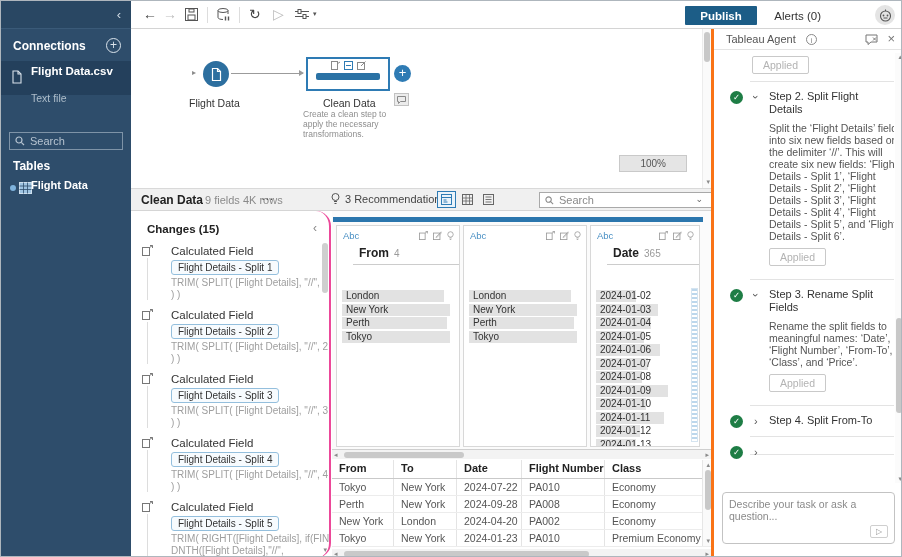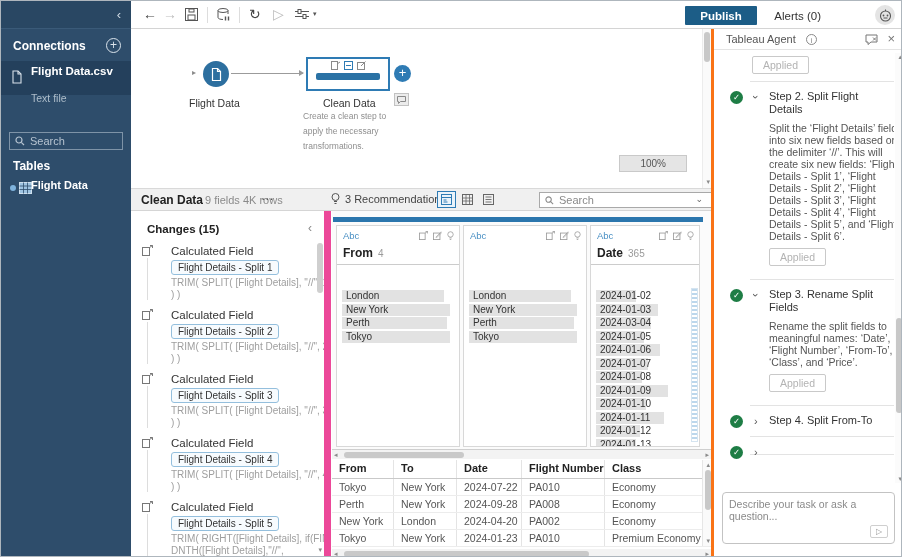--- a/index.html
+++ b/index.html
@@ -40,21 +40,21 @@
   .node-circle { position:absolute; left:72px; top:32px; width:26px; height:26px; border-radius:50%; background:#2d6f9f; display:flex; align-items:center; justify-content:center; cursor:pointer; }
   .node-badge { position:absolute; left:61px; top:39px; color:#8a8a8a; font-size:8px; }
   .flow-line { position:absolute; left:100px; top:44px; width:72px; height:1px; background:#9b9b9b; }
   .flow-line::after { content:""; position:absolute; right:-1px; top:-3px; border-left:5px solid #9b9b9b; border-top:3.5px solid transparent; border-bottom:3.5px solid transparent; }
   .clean-node { position:absolute; left:175px; top:28px; width:84px; height:34px; border:2px solid #2e7bb4; background:#fff; cursor:pointer; }
   .clean-icons { display:flex; justify-content:center; gap:4px; margin-top:2px; }
   .clean-bar { margin:3px auto 0; width:64px; height:7px; background:#2a72a5; border-radius:2px; }
   .plus-node { position:absolute; left:263px; top:36px; width:17px; height:17px; border-radius:50%; background:#2e7bb4; color:#fff; text-align:center; line-height:16px; font-size:13px; cursor:pointer; }
   .node-label { position:absolute; top:68px; font-size:10.5px; color:#333; }
   .bubble-btn { position:absolute; left:263px; top:64px; width:15px; height:13px; background:#ececec; border:1px solid #c2c2c2; display:flex; align-items:center; justify-content:center; cursor:pointer; }
-  .flow-caption { position:absolute; left:172px; top:80px; width:98px; font-size:8.5px; line-height:15px; color:#8e8e8e; }
+  .flow-caption { position:absolute; left:172px; top:80px; width:98px; font-size:8.5px; line-height:10px; color:#8e8e8e; }
   .zoom-box { position:absolute; right:24px; bottom:16px; border:1px solid #c9c9c9; background:#e5e5e5; padding:2px 20px; font-size:10px; color:#555; }
   .vscroll { position:absolute; right:0; top:0; width:9px; height:100%; background:#fafafa; border-left:1px solid #ececec; }
   .vscroll .thumb { position:absolute; left:1px; width:6px; background:#c8c8c8; border-radius:3px; }
   .scroll-arrow { position:absolute; font-size:7px; color:#8a8a8a; }
 
   
   .ptoolbar { position:absolute; left:130px; top:188px; width:580px; height:22px; background:#f0f0f0; border-bottom:1px solid #d5d5d5; }
   .pt-title { position:absolute; left:10px; top:4px; font-weight:bold; font-size:12px; color:#222; }
   .pt-meta { position:absolute; left:74px; top:5px; font-size:11px; color:#8a8a8a; }
   .pt-more { position:absolute; left:130px; top:3px; font-size:12px; color:#555; cursor:pointer; letter-spacing:1px; }
@@ -63,21 +63,21 @@
   .pt-caret { font-size:8px; color:#555; }
   .view-toggles { position:absolute; left:306px; top:2px; display:flex; gap:2px; }
   .vt { width:19px; height:17px; border:1px solid transparent; display:flex; align-items:center; justify-content:center; cursor:pointer; }
   .vt.active { border-color:#2e7bb4; background:#eaf3fa; }
   .pt-search { position:absolute; left:408px; top:3px; width:262px; height:16px; background:#fff; border:1px solid #a9a9a9; display:flex; align-items:center; gap:5px; padding:0 5px; }
   .pt-search input { border:none; outline:none; font-size:11px; width:210px; color:#555; font-family:inherit; }
   .pt-search input::placeholder { color:#8a8a8a; }
   .pt-chev { position:absolute; right:8px; top:5px; font-size:9px; color:#666; cursor:pointer; }
 
   
-  .changes { position:absolute; left:130px; top:210px; width:200px; height:347px; background:#fff; border-right:7px solid #ec4899; overflow:hidden; }
+  .changes { position:absolute; left:130px; top:210px; width:200px; height:347px; background:#fff; border-right:2px solid #ec4899; overflow:hidden;border-radius:15px; }
   .chg-header { position:absolute; left:16px; top:12px; font-weight:bold; font-size:11.5px; color:#222; }
   .chg-collapse { position:absolute; right:12px; top:10px; color:#888; font-size:12px; cursor:pointer; }
   .chg-list { position:absolute; left:10px; top:34px; width:178px; }
   .chg-item { display:flex; gap:18px; margin-bottom:9px; cursor:pointer; }
   .chg-left { display:flex; flex-direction:column; align-items:center; width:12px; flex-shrink:0; }
   .chg-left .vline { width:1px; flex:1; background:#ddd; margin-top:2px; }
   .chg-title { font-size:11.5px; color:#333; margin-bottom:3px; }
   .chg-pill { display:inline-block; border:1px solid #94bfdd; border-radius:3px; background:#f7fbfe; padding:1px 6px; font-size:10px; color:#333; margin-bottom:2px; }
   .chg-formula { font-size:10px; color:#9e9e9e; width:160px; line-height:11.5px; word-break:break-all; }
   .chg-scroll { position:absolute; right:1px; top:32px; width:6px; height:50px; background:#cfcfcf; border-radius:3px; }
@@ -85,21 +85,21 @@
 
   
   .profiles { position:absolute; left:331px; top:210px; width:379px; height:238px; background:#fbfbfb; overflow:hidden; }
   .pf-scrollbar { position:absolute; left:1px; top:6px; height:5px; width:370px; background:#2b76ad; }
   .pf-cards { position:absolute; left:4px; top:14px; display:flex; gap:3px; }
   .card { width:124px; height:222px; border:1px solid #d8d8d8; background:#fff; position:relative; overflow:hidden; }
   .card.cut { width:110px; }
   .card-head { display:flex; justify-content:space-between; padding:4px 5px 0 6px; align-items:center; }
   .dtype { color:#4a90c4; font-size:9.5px; }
   .card-icons { display:flex; gap:5px; align-items:center; }
-  .card-name-row { padding:5px 6px 4px; border-bottom:1px solid #ccc; }
+  .card-name-row { padding:5px 6px 4px; border-bottom:1px solid #ccc;margin-left:16px; }
   .card-name { font-weight:bold; font-size:12px; color:#222; }
   .card-count { font-size:10px; color:#9a9a9a; margin-left:5px; }
   .card-vals { position:absolute; left:5px; right:5px; top:64px; }
   .val-row { position:relative; height:12px; margin-bottom:1.5px; cursor:pointer; }
   .val-bar { position:absolute; left:0; top:0; height:12px; background:#e2e2e2; }
   .val-label { position:absolute; left:4px; top:0; font-size:10px; line-height:12px; color:#333; white-space:nowrap; }
   .card-scroll { position:absolute; right:1px; top:62px; bottom:4px; width:7px; background:repeating-linear-gradient(180deg,#bcd7ec 0 2px,#ffffff 2px 4px); border:1px solid #d5e4f0; }
 
   
   .grid { position:absolute; left:331px; top:448px; width:379px; height:109px; background:#fff; border-top:1px solid #cfcfcf; overflow:hidden; }
@@ -498,21 +498,21 @@
             <div class="val-row">
               <span class="val-bar" style="width:40px"></span>
               <span class="val-label">2024-01-02</span>
             </div>
             <div class="val-row">
               <span class="val-bar" style="width:62px"></span>
               <span class="val-label">2024-01-03</span>
             </div>
             <div class="val-row">
               <span class="val-bar" style="width:55px"></span>
-              <span class="val-label">2024-03-04</span>
+              <span class="val-label">2024-01-04</span>
             </div>
             <div class="val-row">
               <span class="val-bar" style="width:48px"></span>
               <span class="val-label">2024-01-05</span>
             </div>
             <div class="val-row">
               <span class="val-bar" style="width:64px"></span>
               <span class="val-label">2024-01-06</span>
             </div>
             <div class="val-row">

